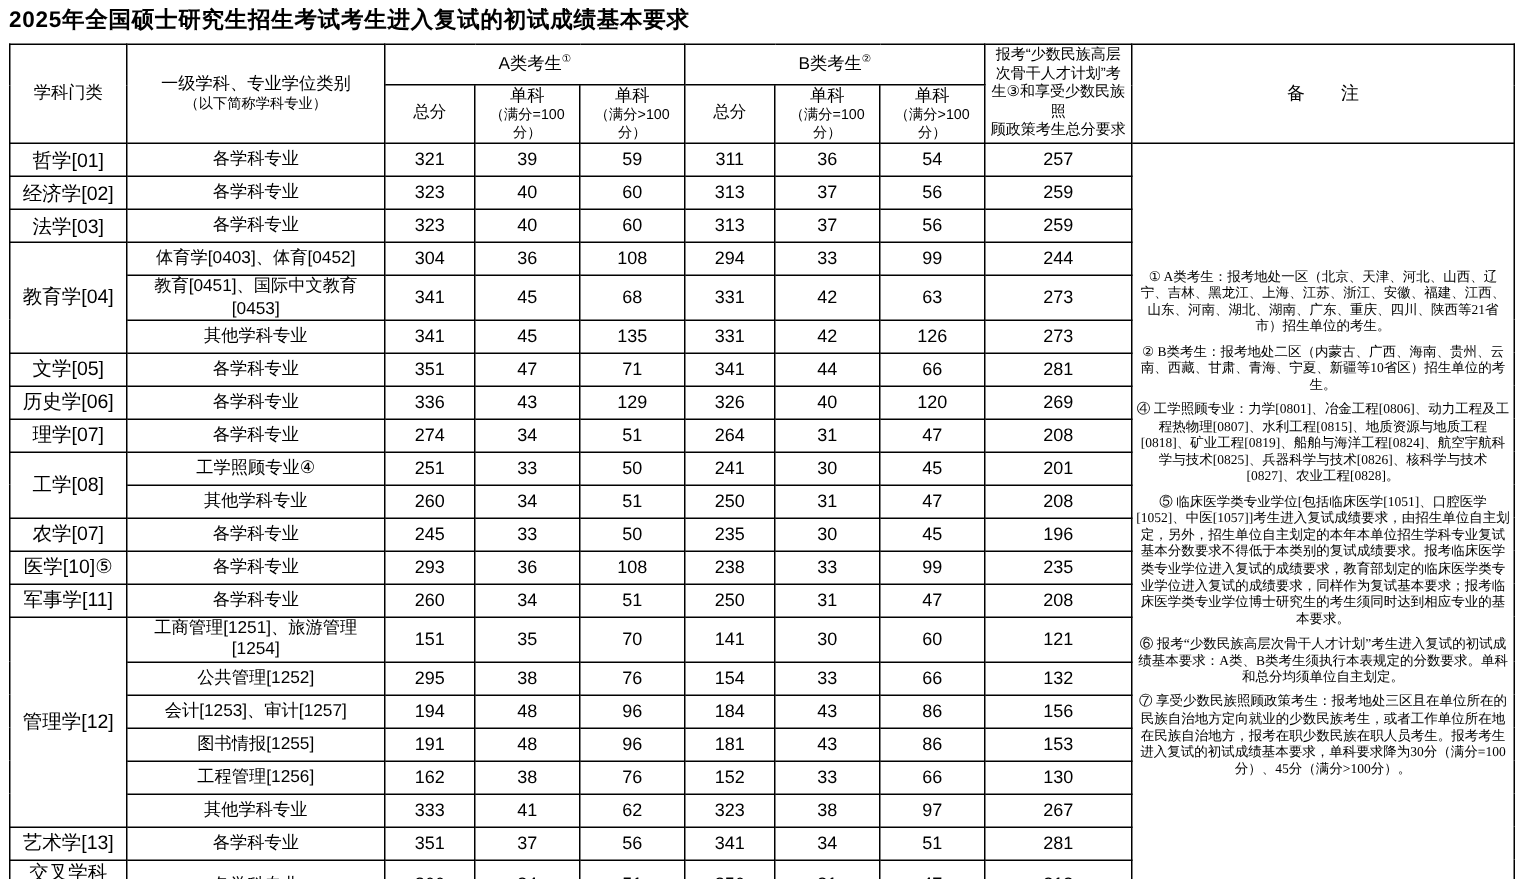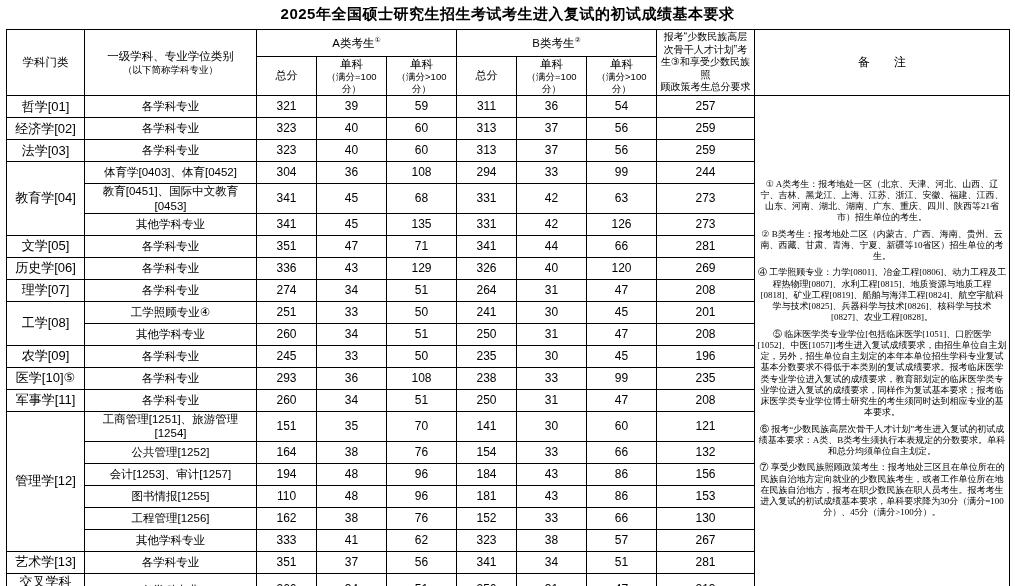--- a/index.html
+++ b/index.html
@@ -15,21 +15,21 @@
     overflow: hidden;
   }
   .page {
     position: relative;
     width: 1015px;
     height: 586px;
     box-sizing: border-box;
     padding: 0 6px;
   }
   .doc-title {
-    text-align: center;
+    text-align: left;
     font-size: 15px;
     font-weight: bold;
     letter-spacing: 0.5px;
     padding: 5px 0 6px 0;
     line-height: 18px;
   }
   table.score-table {
     border-collapse: collapse;
     table-layout: fixed;
     width: 1003px;
@@ -301,21 +301,21 @@
         <td class="num-cell">260</td>
         <td class="num-cell">34</td>
         <td class="num-cell">51</td>
         <td class="num-cell">250</td>
         <td class="num-cell">31</td>
         <td class="num-cell">47</td>
         <td class="num-cell">208</td>
       </tr>
 
       <tr class="row-h">
-        <td class="cat-cell">农学[09]</td>
+        <td class="cat-cell">农学[07]</td>
         <td class="major-cell">各学科专业</td>
         <td class="num-cell">245</td>
         <td class="num-cell">33</td>
         <td class="num-cell">50</td>
         <td class="num-cell">235</td>
         <td class="num-cell">30</td>
         <td class="num-cell">45</td>
         <td class="num-cell">196</td>
       </tr>
 
@@ -350,21 +350,21 @@
         <td class="num-cell">35</td>
         <td class="num-cell">70</td>
         <td class="num-cell">141</td>
         <td class="num-cell">30</td>
         <td class="num-cell">60</td>
         <td class="num-cell">121</td>
       </tr>
 
       <tr class="row-h">
         <td class="major-cell">公共管理[1252]</td>
-        <td class="num-cell">164</td>
+        <td class="num-cell">295</td>
         <td class="num-cell">38</td>
         <td class="num-cell">76</td>
         <td class="num-cell">154</td>
         <td class="num-cell">33</td>
         <td class="num-cell">66</td>
         <td class="num-cell">132</td>
       </tr>
 
       <tr class="row-h">
         <td class="major-cell">会计[1253]、审计[1257]</td>
@@ -372,21 +372,21 @@
         <td class="num-cell">48</td>
         <td class="num-cell">96</td>
         <td class="num-cell">184</td>
         <td class="num-cell">43</td>
         <td class="num-cell">86</td>
         <td class="num-cell">156</td>
       </tr>
 
       <tr class="row-h">
         <td class="major-cell">图书情报[1255]</td>
-        <td class="num-cell">110</td>
+        <td class="num-cell">191</td>
         <td class="num-cell">48</td>
         <td class="num-cell">96</td>
         <td class="num-cell">181</td>
         <td class="num-cell">43</td>
         <td class="num-cell">86</td>
         <td class="num-cell">153</td>
       </tr>
 
       <tr class="row-h">
         <td class="major-cell">工程管理[1256]</td>
@@ -399,21 +399,21 @@
         <td class="num-cell">130</td>
       </tr>
 
       <tr class="row-h">
         <td class="major-cell">其他学科专业</td>
         <td class="num-cell">333</td>
         <td class="num-cell">41</td>
         <td class="num-cell">62</td>
         <td class="num-cell">323</td>
         <td class="num-cell">38</td>
-        <td class="num-cell">57</td>
+        <td class="num-cell">97</td>
         <td class="num-cell">267</td>
       </tr>
 
       <tr class="row-h">
         <td class="cat-cell">艺术学[13]</td>
         <td class="major-cell">各学科专业</td>
         <td class="num-cell">351</td>
         <td class="num-cell">37</td>
         <td class="num-cell">56</td>
         <td class="num-cell">341</td>

